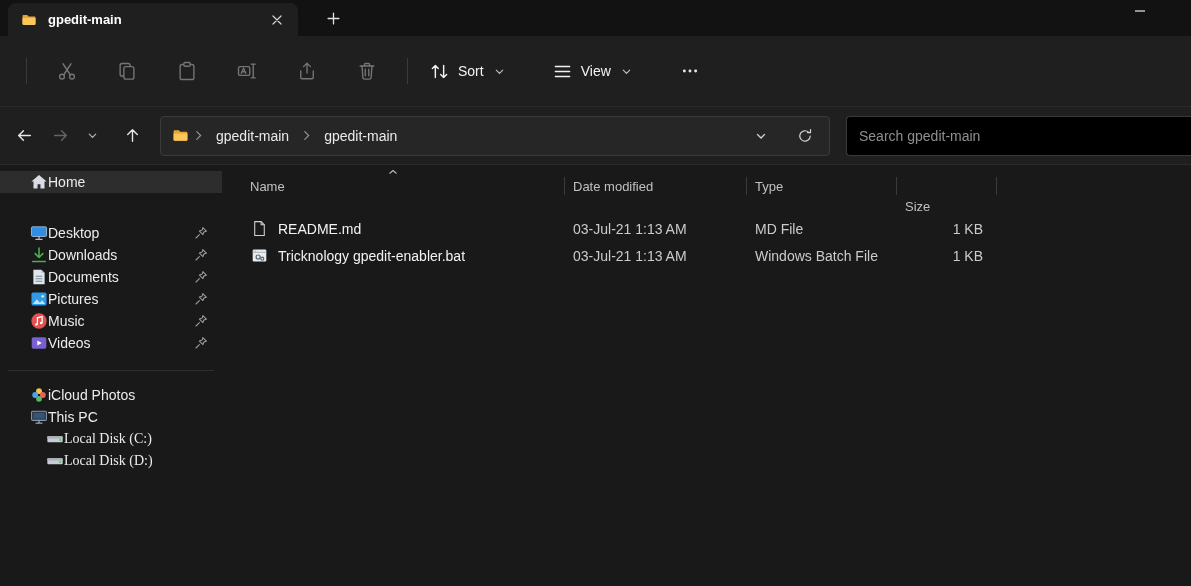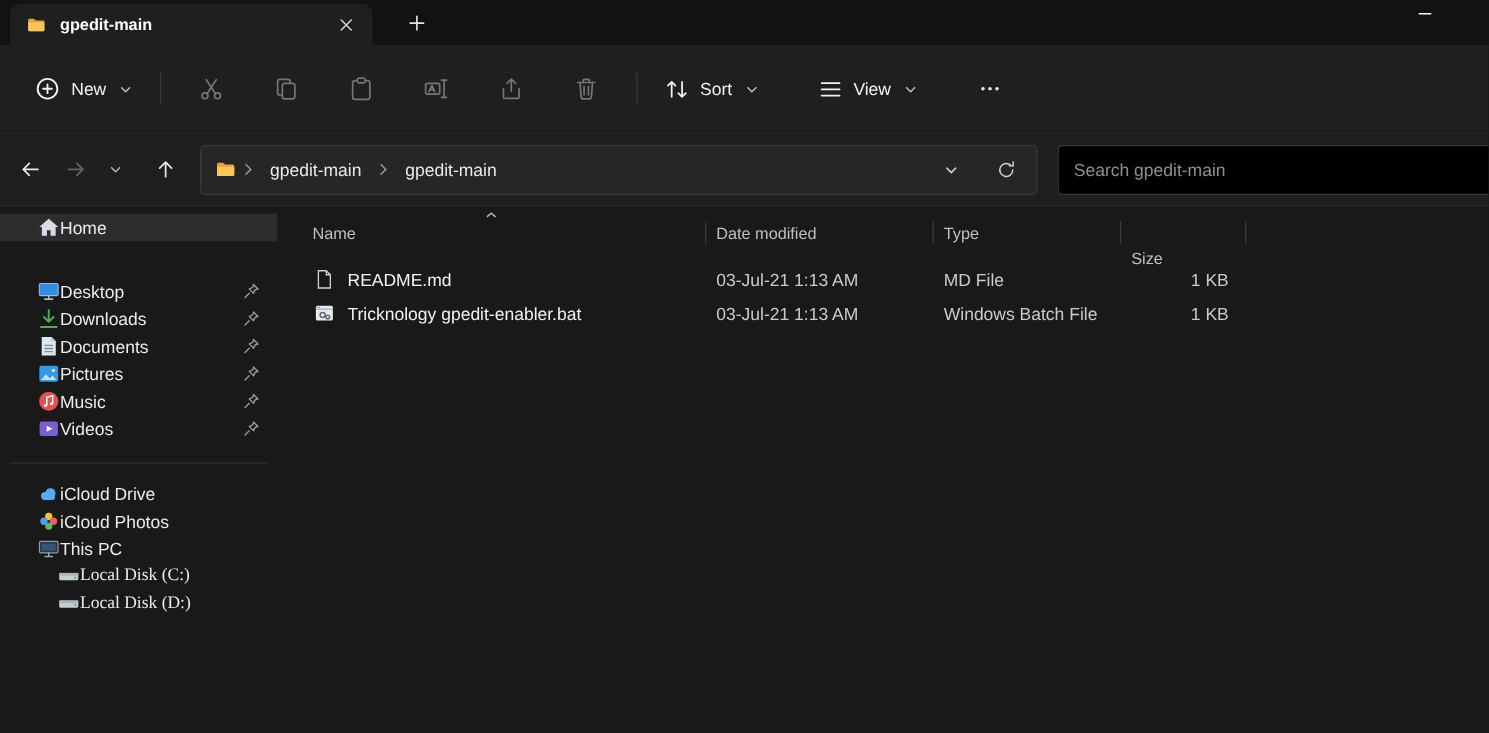--- a/index.html
+++ b/index.html
@@ -91,21 +91,21 @@
   .main { flex:1; position:relative; overflow:hidden; }
   .headers { display:flex; align-items:center; height:28px; margin-top:7px; color:#c0c0c0; font-size:13px; }
   .hcell { position:relative; height:100%; display:flex; align-items:center;text-align:right; }
   .hcell.name { width:342px; padding-left:28px; }
   .hcell.date { width:181px; padding-left:8px; }
   .hcell.type { width:149px; padding-left:8px; }
   .hcell.size { width:99px; padding-left:8px;margin-top:40px; }
   .vsep { width:1px; height:18px; background:#3a3a3a; }
   .sort-caret { position:absolute; top:-3px; left:50%; transform:translateX(-50%); }
   .rows { margin-top:10px; }
-  .file-row { display:flex; align-items:center; height:27px; color:#cbcbcb; }
+  .file-row { display:flex; align-items:flex-end; height:27px; color:#cbcbcb; }
   .fcell { white-space:nowrap; overflow:hidden; }
   .fcell.name { width:343px; padding-left:28px; display:flex; align-items:center; gap:10px; color:#f2f2f2; }
   .fcell.date { width:182px; padding-left:8px; }
   .fcell.type { width:150px; padding-left:8px; }
   .fcell.size { width:100px; padding-right:14px; text-align:right; }
 </style>
 </head>
 <body>
 
 <div class="window">
@@ -137,34 +137,20 @@
     <button class="minimize-btn">
       <span>
           <svg width="12" height="12" viewBox="0 0 12 12" stroke="currentColor" stroke-width="1.1">
             <path d="M1 6h10"></path>
           </svg>
         </span>
     </button>
   </div>
 
   <div class="commandbar">
-    <button class="cmd-btn">
-      <span>
-          <svg width="20" height="20" viewBox="0 0 16 16" fill="none" stroke="currentColor" stroke-width="1.2" stroke-linecap="round">
-            <circle cx="8" cy="8" r="6.3"></circle>
-            <path d="M8 5.2v5.6M5.2 8h5.6"></path>
-          </svg>
-        </span>
-      <span>New</span>
-      <span class="cmd-chevron">
-          <svg width="11" height="11" viewBox="0 0 12 12" fill="none" stroke="currentColor" stroke-width="1.3" stroke-linecap="round">
-            <path d="M2.5 4.5L6 8l3.5-3.5"></path>
-          </svg>
-        </span>
-    </button>
 
     <div class="toolbar-divider"></div>
 
     <button class="cmd-icon-btn">
       <span>
           <svg width="20" height="20" viewBox="0 0 16 16" fill="none" stroke="currentColor" stroke-width="1.1">
             <circle cx="4" cy="12.5" r="1.9"></circle>
             <circle cx="12" cy="12.5" r="1.9"></circle>
             <path d="M5.3 11.2L11.2 2.2M10.7 11.2L4.8 2.2" stroke-linecap="round"></path>
           </svg>
@@ -442,32 +428,20 @@
               <path d="M8.8 1.6l3.6 3.6-1.7.4a1.2 1.2 0 0 0-.87.7l-.93 2.3-3.5-3.5 2.3-.93a1.2 1.2 0 0 0 .7-.87l.4-1.7z"></path>
               <path d="M5.4 8.6L2 12"></path>
             </svg>
           </span>
       </div>
 
       <div class="side-divider-wrap">
           <div class="side-divider"></div>
         </div>
 
-      <div class="side-item">
-        <span class="side-icon">
-            <svg width="18" height="18" viewBox="0 0 16 16">
-              <g fill="#5aa9f6">
-                <circle cx="5.4" cy="9.6" r="2.9"></circle>
-                <circle cx="9.2" cy="7.6" r="3.6"></circle>
-                <rect x="4" y="9" width="8.5" height="3.4" rx="1.7"></rect>
-              </g>
-            </svg>
-          </span>
-        <span>iCloud Drive</span>
-      </div>
 
       <div class="side-item">
         <span class="side-icon">
             <svg width="18" height="18" viewBox="0 0 16 16">
               <circle cx="8" cy="4.6" r="2.6" fill="#f6c243"></circle>
               <circle cx="11.4" cy="8" r="2.6" fill="#ef5d5d"></circle>
               <circle cx="8" cy="11.4" r="2.6" fill="#59b95c"></circle>
               <circle cx="4.6" cy="8" r="2.6" fill="#4b9ef0"></circle>
             </svg>
           </span>

